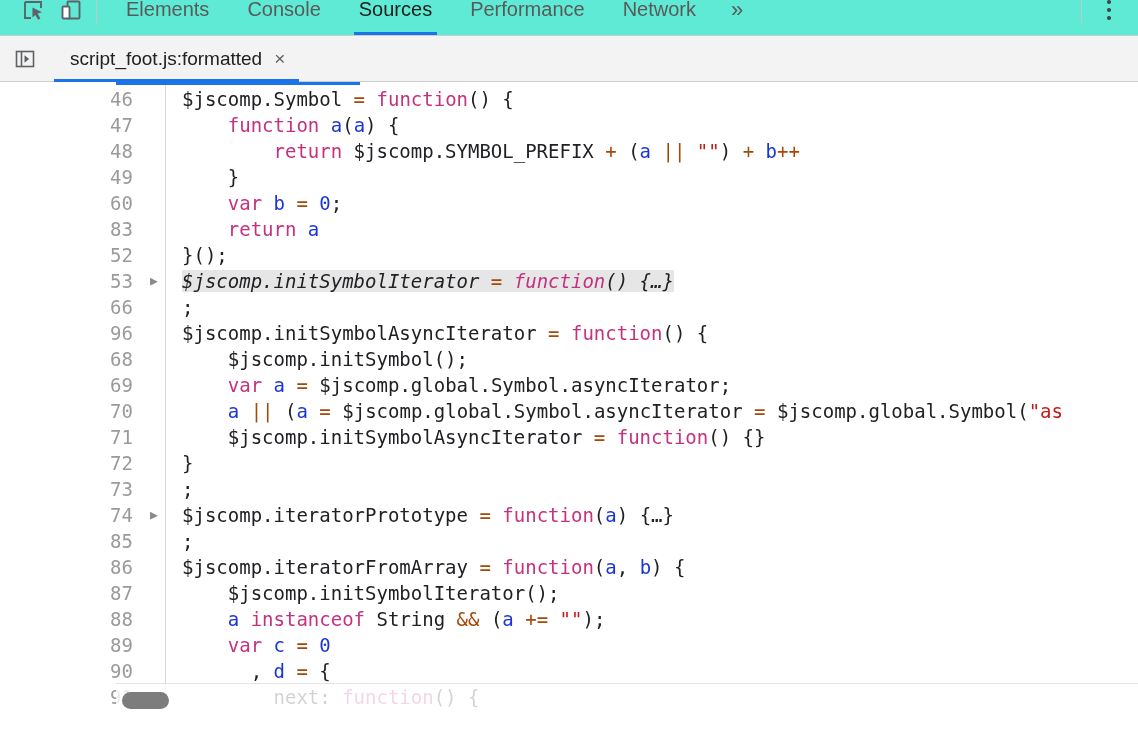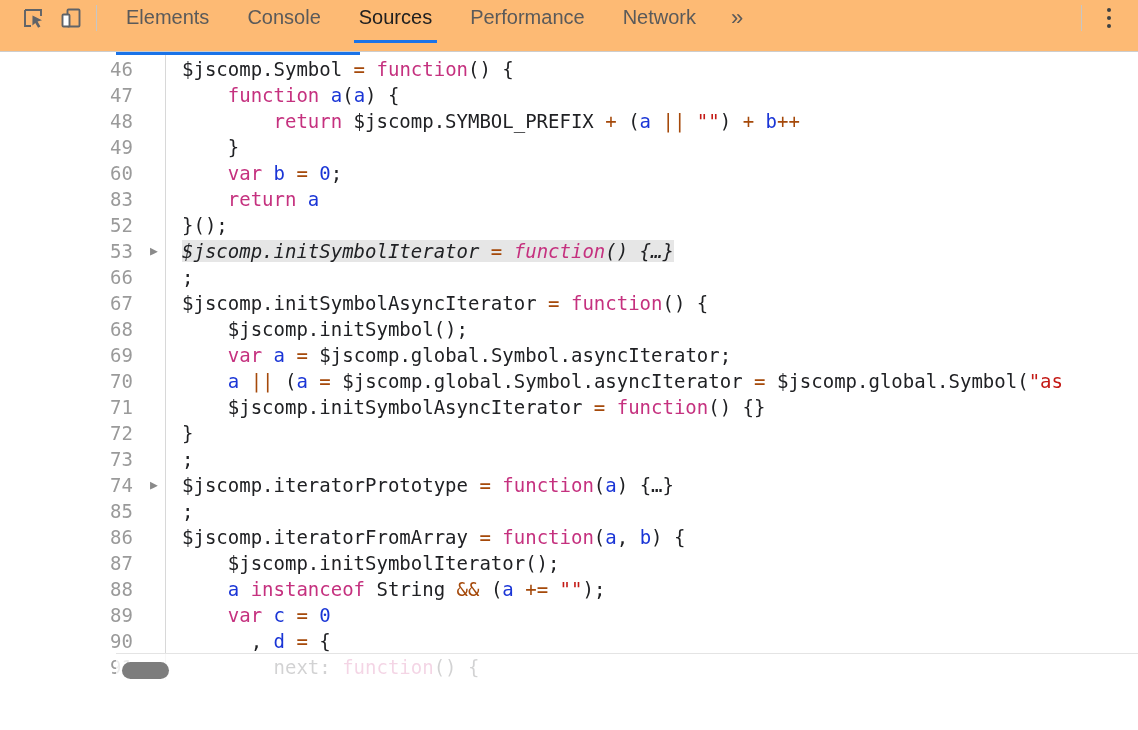--- a/index.html
+++ b/index.html
@@ -9,22 +9,22 @@
     overflow: hidden;
     background: #ffffff;
     font-family: "Liberation Sans", sans-serif;
   }
 
   #app { position: relative; width: 1138px; height: 730px; background:#fff; }
 
   
   .toolbar {
     position: relative;
-    height: 52px;
-    background: #fdba74;
+    height: 36px;
+    background: #5eead4;
     border-bottom: 1px solid #cdcdcd;
     display: flex;
     align-items: center;
     padding: 0 0 16px 14px;
   }
   .tb-icon {
     width: 38px; height: 38px;
     display: flex; align-items: center; justify-content: center;
     cursor: pointer;
     flex: 0 0 auto;
@@ -224,35 +224,48 @@
     <div class="tb-right">
       <div class="tb-sep"></div>
       <div class="kebab" title="Customize and control DevTools">
         <i></i>
         <i></i>
         <i></i>
       </div>
     </div>
   </div>
 
+  <div class="subbar">
+    <div class="nav-toggle" title="Show navigator">
+      <svg width="24" height="24" viewBox="0 0 24 24" aria-hidden="true">
+        <rect x="3.5" y="4.5" width="17" height="15" fill="none" stroke="#5f6368" stroke-width="1.6"></rect>
+        <line x1="8.5" y1="4.5" x2="8.5" y2="19.5" stroke="#5f6368" stroke-width="1.6"></line>
+        <path d="M11.5 8.2 L16.2 12 L11.5 15.8 Z" fill="#5f6368"></path>
+      </svg>
+    </div>
+    <div class="file-tab">
+      <span>script_foot.js:formatted</span>
+      <span class="closex">×</span>
+    </div>
+  </div>
 
   <div class="editor">
     <div class="top-blue"></div>
     <div class="code-scroll" id="code-scroll">
         <div class="row"><div class="gutter">45</div><div class="arrow"></div><div class="codecell"><span><span class="t-pln">}</span></span></div></div>
         <div class="row"><div class="gutter">46</div><div class="arrow"></div><div class="codecell"><span><span class="t-pln">$jscomp.Symbol </span><span class="t-op">=</span><span class="t-pln"> </span><span class="t-kw">function</span><span class="t-pln">() {</span></span></div></div>
         <div class="row"><div class="gutter">47</div><div class="arrow"></div><div class="codecell"><span><span class="t-pln">    </span><span class="t-kw">function</span><span class="t-pln"> </span><span class="t-var">a</span><span class="t-pln">(</span><span class="t-var">a</span><span class="t-pln">) {</span></span></div></div>
         <div class="row"><div class="gutter">48</div><div class="arrow"></div><div class="codecell"><span><span class="t-pln">        </span><span class="t-kw">return</span><span class="t-pln"> $jscomp.SYMBOL_PREFIX </span><span class="t-op">+</span><span class="t-pln"> (</span><span class="t-var">a</span><span class="t-pln"> </span><span class="t-op">||</span><span class="t-pln"> </span><span class="t-str">""</span><span class="t-pln">) </span><span class="t-op">+</span><span class="t-pln"> </span><span class="t-var">b</span><span class="t-op">++</span></span></div></div>
         <div class="row"><div class="gutter">49</div><div class="arrow"></div><div class="codecell"><span><span class="t-pln">    }</span></span></div></div>
         <div class="row"><div class="gutter">60</div><div class="arrow"></div><div class="codecell"><span><span class="t-pln">    </span><span class="t-kw">var</span><span class="t-pln"> </span><span class="t-var">b</span><span class="t-pln"> </span><span class="t-op">=</span><span class="t-pln"> </span><span class="t-num">0</span><span class="t-pln">;</span></span></div></div>
         <div class="row"><div class="gutter">83</div><div class="arrow"></div><div class="codecell"><span><span class="t-pln">    </span><span class="t-kw">return</span><span class="t-pln"> </span><span class="t-var">a</span></span></div></div>
         <div class="row"><div class="gutter">52</div><div class="arrow"></div><div class="codecell"><span><span class="t-pln">}();</span></span></div></div>
         <div class="row highlight"><div class="gutter">53</div><div class="arrow">▶</div><div class="codecell"><span class="hl"><span class="t-pln">$jscomp.initSymbolIterator </span><span class="t-op">=</span><span class="t-pln"> </span><span class="t-kw">function</span><span class="t-pln">() {…}</span></span></div></div>
         <div class="row"><div class="gutter">66</div><div class="arrow"></div><div class="codecell"><span><span class="t-pln">;</span></span></div></div>
-        <div class="row"><div class="gutter">67</div><div class="arrow"></div><div class="codecell"><span><span class="t-pln">$jscomp.initSymbolAsyncIterator </span><span class="t-op">=</span><span class="t-pln"> </span><span class="t-kw">function</span><span class="t-pln">() {</span></span></div></div>
+        <div class="row"><div class="gutter">96</div><div class="arrow"></div><div class="codecell"><span><span class="t-pln">$jscomp.initSymbolAsyncIterator </span><span class="t-op">=</span><span class="t-pln"> </span><span class="t-kw">function</span><span class="t-pln">() {</span></span></div></div>
         <div class="row"><div class="gutter">68</div><div class="arrow"></div><div class="codecell"><span><span class="t-pln">    $jscomp.initSymbol();</span></span></div></div>
         <div class="row"><div class="gutter">69</div><div class="arrow"></div><div class="codecell"><span><span class="t-pln">    </span><span class="t-kw">var</span><span class="t-pln"> </span><span class="t-var">a</span><span class="t-pln"> </span><span class="t-op">=</span><span class="t-pln"> $jscomp.global.Symbol.asyncIterator;</span></span></div></div>
         <div class="row"><div class="gutter">70</div><div class="arrow"></div><div class="codecell"><span><span class="t-pln">    </span><span class="t-var">a</span><span class="t-pln"> </span><span class="t-op">||</span><span class="t-pln"> (</span><span class="t-var">a</span><span class="t-pln"> </span><span class="t-op">=</span><span class="t-pln"> $jscomp.global.Symbol.asyncIterator </span><span class="t-op">=</span><span class="t-pln"> $jscomp.global.Symbol(</span><span class="t-str">"as</span></span></div></div>
         <div class="row"><div class="gutter">71</div><div class="arrow"></div><div class="codecell"><span><span class="t-pln">    $jscomp.initSymbolAsyncIterator </span><span class="t-op">=</span><span class="t-pln"> </span><span class="t-kw">function</span><span class="t-pln">() {}</span></span></div></div>
         <div class="row"><div class="gutter">72</div><div class="arrow"></div><div class="codecell"><span><span class="t-pln">}</span></span></div></div>
         <div class="row"><div class="gutter">73</div><div class="arrow"></div><div class="codecell"><span><span class="t-pln">;</span></span></div></div>
         <div class="row"><div class="gutter">74</div><div class="arrow">▶</div><div class="codecell"><span><span class="t-pln">$jscomp.iteratorPrototype </span><span class="t-op">=</span><span class="t-pln"> </span><span class="t-kw">function</span><span class="t-pln">(</span><span class="t-var">a</span><span class="t-pln">) {…}</span></span></div></div>
         <div class="row"><div class="gutter">85</div><div class="arrow"></div><div class="codecell"><span><span class="t-pln">;</span></span></div></div>
         <div class="row"><div class="gutter">86</div><div class="arrow"></div><div class="codecell"><span><span class="t-pln">$jscomp.iteratorFromArray </span><span class="t-op">=</span><span class="t-pln"> </span><span class="t-kw">function</span><span class="t-pln">(</span><span class="t-var">a</span><span class="t-pln">, </span><span class="t-var">b</span><span class="t-pln">) {</span></span></div></div>
         <div class="row"><div class="gutter">87</div><div class="arrow"></div><div class="codecell"><span><span class="t-pln">    $jscomp.initSymbolIterator();</span></span></div></div>

